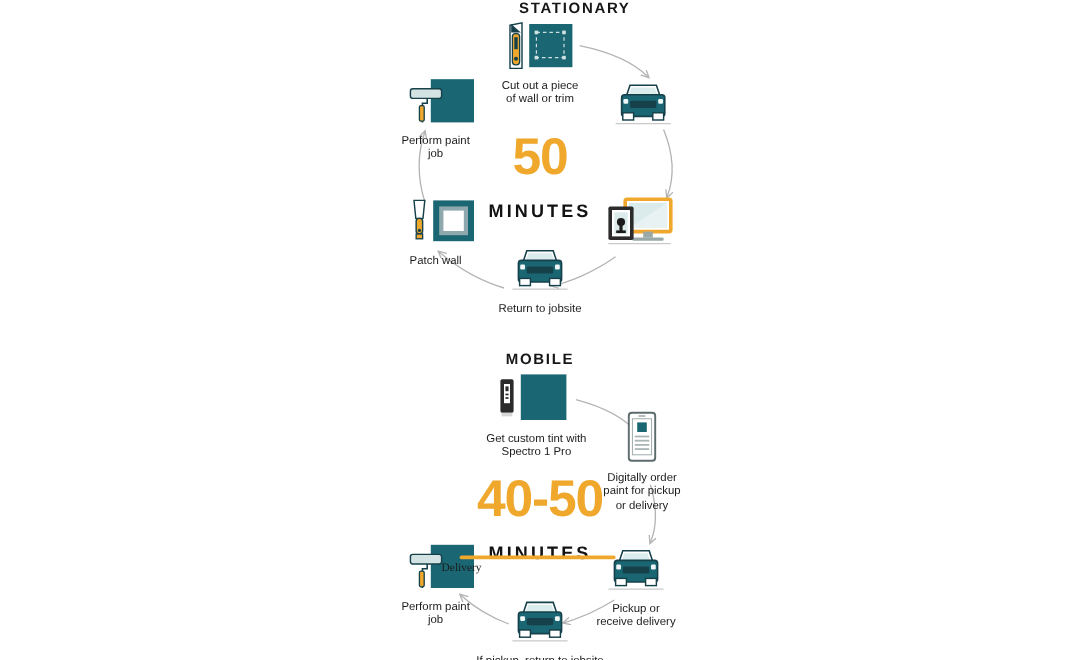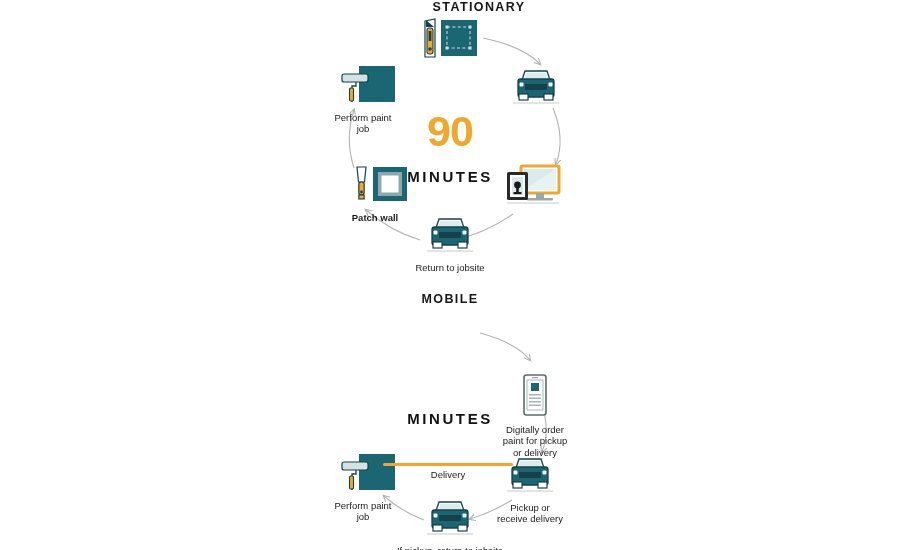--- a/index.html
+++ b/index.html
@@ -62,22 +62,23 @@
 
   svg.arcs{
     position:absolute;
     left:0;top:0;
     width:900px;height:550px;
     pointer-events:none;
   }
 
   .delivery-wrap{
     position:absolute;
-    text-align:center;
+    text-align:left;
     width:160px;
+    font-family:Liberation Serif, serif;
   }
   .delivery-line{
     height:2.5px;
     background:#efa72c;
     width:130px;
     margin:0 auto 3px auto;
     border-radius:2px;
   }
   .delivery-lbl{font-size:9.5px;color:#1b1b1b;}
 </style>
@@ -103,40 +104,42 @@
       <path d="M480,333 C506,340 522,350 530,360"></path>
       <path d="M542,404 C548,424 547,440 542,452"></path>
       <path d="M512,500 C496,510 480,516 470,519"></path>
       <path d="M424,520 C408,514 394,505 384,496"></path>
     </g>
   </svg>
 
   <div class="section-title" style="top:0px;padding-left:29px;">STATIONARY</div>
 
   <div class="big-num" style="top:110px;">
-    <div class="num">90</div>
+    <div class="num">50</div>
     <div class="unit">MINUTES</div>
   </div>
 
   <div class="node" style="left:375px;top:14px;">
     <div class="art">
       <svg viewBox="0 0 150 48" width="150" height="48">
         <rect x="66" y="6" width="36" height="36" fill="#1a6672"></rect>
         <rect x="72" y="13" width="23" height="21" fill="none" stroke="#cfe0e0" stroke-width="1" stroke-dasharray="3 2.4"></rect>
         <rect x="70.5" y="11.5" width="3" height="3" fill="#cfe0e0"></rect>
         <rect x="93.5" y="11.5" width="3" height="3" fill="#cfe0e0"></rect>
         <rect x="70.5" y="32.5" width="3" height="3" fill="#cfe0e0"></rect>
         <rect x="93.5" y="32.5" width="3" height="3" fill="#cfe0e0"></rect>
         <path d="M50,7 L60,5 L60,43 L50,43 Z" fill="#ffffff" stroke="#16414a" stroke-width="1.2"></path>
         <path d="M51,6 L59,13 L51,13 Z" fill="#16414a"></path>
         <rect x="52" y="14" width="6" height="26" rx="2.5" fill="#efa72c" stroke="#16414a" stroke-width="1.1"></rect>
         <rect x="53.6" y="17" width="2.8" height="10" fill="#16414a"></rect>
         <circle cx="55" cy="35" r="1.7" fill="#16414a"></circle>
       </svg>
     </div>
+    <div class="cap" style="white-space:pre-line">Cut out a piece
+of wall or trim</div>
   </div>
 
   <div class="node" style="left:461px;top:62px;">
     <div class="art">
       <svg viewBox="0 0 150 48" width="150" height="48">
         <line x1="52" y1="41" x2="98" y2="41" stroke="#c9c9c9" stroke-width="1.1"></line>
         <path d="M61,18 L64,9 L86,9 L89,18 Z" fill="#ffffff" stroke="#16414a" stroke-width="1.3"></path>
         <path d="M63,17 L65.4,11 L84.6,11 L87,17 Z" fill="#dbecec"></path>
         <rect x="57" y="17" width="36" height="18" rx="2.5" fill="#1a6672" stroke="#16414a" stroke-width="1.3"></rect>
         <rect x="64" y="22" width="22" height="6" rx="1.2" fill="#16414a"></rect>
@@ -160,38 +163,38 @@
         <rect x="50" y="12" width="21" height="28" rx="1.5" fill="#2b2b2b"></rect>
         <rect x="53" y="15" width="15" height="22" fill="#ffffff"></rect>
         <rect x="55" y="17" width="11" height="18" fill="#dbeaea"></rect>
         <circle cx="60.5" cy="25" r="3.4" fill="#1b1b1b"></circle>
         <rect x="59.2" y="25" width="2.6" height="8" fill="#1b1b1b"></rect>
         <rect x="56.5" y="32" width="8" height="2.2" fill="#1b1b1b"></rect>
       </svg>
     </div>
   </div>
 
-  <div class="node" style="left:375px;top:210px;">
+  <div class="node" style="left:375px;top:200px;">
     <div class="art">
       <svg viewBox="0 0 150 48" width="150" height="48">
         <line x1="52" y1="41" x2="98" y2="41" stroke="#c9c9c9" stroke-width="1.1"></line>
         <path d="M61,18 L64,9 L86,9 L89,18 Z" fill="#ffffff" stroke="#16414a" stroke-width="1.3"></path>
         <path d="M63,17 L65.4,11 L84.6,11 L87,17 Z" fill="#dbecec"></path>
         <rect x="57" y="17" width="36" height="18" rx="2.5" fill="#1a6672" stroke="#16414a" stroke-width="1.3"></rect>
         <rect x="64" y="22" width="22" height="6" rx="1.2" fill="#16414a"></rect>
         <rect x="58.5" y="20.5" width="4" height="4" rx="1" fill="#eef6f6"></rect>
         <rect x="87.5" y="20.5" width="4" height="4" rx="1" fill="#eef6f6"></rect>
         <rect x="58" y="32" width="9" height="6" fill="#ffffff" stroke="#16414a" stroke-width="1.2"></rect>
         <rect x="83" y="32" width="9" height="6" fill="#ffffff" stroke="#16414a" stroke-width="1.2"></rect>
       </svg>
     </div>
     <div class="cap" style="white-space:pre-line">Return to jobsite</div>
   </div>
 
-  <div class="node" style="left:300px;top:160px;font-weight:bold;">
+  <div class="node" style="left:288px;top:160px;">
     <div class="art">
       <svg viewBox="0 0 150 48" width="150" height="48">
         <rect x="73" y="7" width="34" height="34" fill="#1a6672"></rect>
         <rect x="78" y="12" width="24" height="24" fill="#8fa8ad"></rect>
         <rect x="81.5" y="15.5" width="17" height="17" fill="#ffffff"></rect>
         <path d="M57,7 L66,7 L64.5,22 L58.5,22 Z" fill="#ffffff" stroke="#16414a" stroke-width="1.2"></path>
         <rect x="58.8" y="22" width="5.4" height="13" rx="2.4" fill="#efa72c" stroke="#16414a" stroke-width="1.2"></rect>
         <circle cx="61.5" cy="32" r="1.4" fill="#16414a"></circle>
         <rect x="58.8" y="35" width="5.4" height="4" fill="#efa72c" stroke="#16414a" stroke-width="1.1"></rect>
       </svg>
@@ -208,25 +211,41 @@
         <rect x="61.5" y="28" width="4" height="13" rx="1.2" fill="#efa72c" stroke="#16414a" stroke-width="1.1"></rect>
       </svg>
     </div>
     <div class="cap" style="white-space:pre-line">Perform paint
 job</div>
   </div>
 
   <div class="section-title" style="top:292px;">MOBILE</div>
 
   <div class="big-num" style="top:395px;">
+    <div class="num">40-50</div>
     <div class="unit">MINUTES</div>
   </div>
 
-
-  <div class="node" style="left:460px;top:372px;">
+  <div class="node" style="left:372px;top:308px;">
+    <div class="art">
+      <svg viewBox="0 0 150 48" width="150" height="48">
+        <rect x="62" y="4" width="38" height="38" fill="#1a6672"></rect>
+        <rect x="45" y="8" width="11" height="28" rx="1.5" fill="#2b2b2b"></rect>
+        <rect x="48" y="12" width="5" height="16" fill="#ffffff"></rect>
+        <rect x="49.2" y="14" width="2.6" height="4" fill="#2b2b2b"></rect>
+        <rect x="49.2" y="20" width="2.6" height="1.4" fill="#2b2b2b"></rect>
+        <rect x="49.2" y="23" width="2.6" height="1.4" fill="#2b2b2b"></rect>
+        <rect x="46" y="36" width="9" height="3" fill="#d6d6d6"></rect>
+      </svg>
+    </div>
+    <div class="cap" style="white-space:pre-line">Get custom tint with
+Spectro 1 Pro</div>
+  </div>
+
+  <div class="node" style="left:460px;top:341px;">
     <div class="art">
       <svg viewBox="0 0 150 48" width="150" height="48">
         <rect x="64" y="3" width="22" height="40" rx="2.5" fill="#ffffff" stroke="#5c6b6b" stroke-width="1.6"></rect>
         <rect x="67" y="8" width="16" height="30" fill="#ffffff" stroke="#9aa8a8" stroke-width="0.8"></rect>
         <rect x="71" y="11" width="8" height="8" fill="#1a6672"></rect>
         <rect x="69" y="22" width="12" height="1.5" fill="#aab6b6"></rect>
         <rect x="69" y="25.5" width="12" height="1.5" fill="#aab6b6"></rect>
         <rect x="69" y="29" width="12" height="1.5" fill="#aab6b6"></rect>
         <rect x="69" y="32.5" width="12" height="1.5" fill="#aab6b6"></rect>
         <rect x="72" y="5" width="6" height="1.3" rx="0.6" fill="#9aa8a8"></rect>

